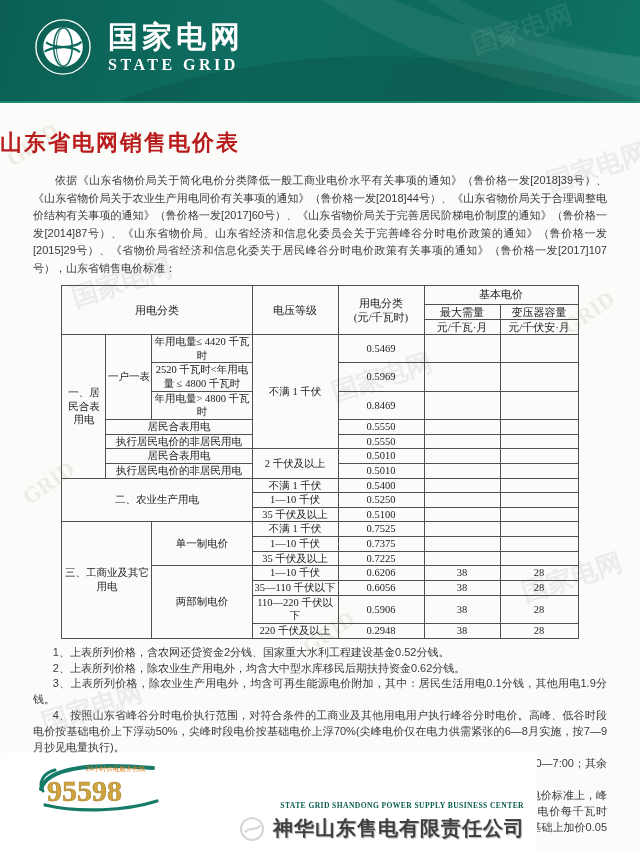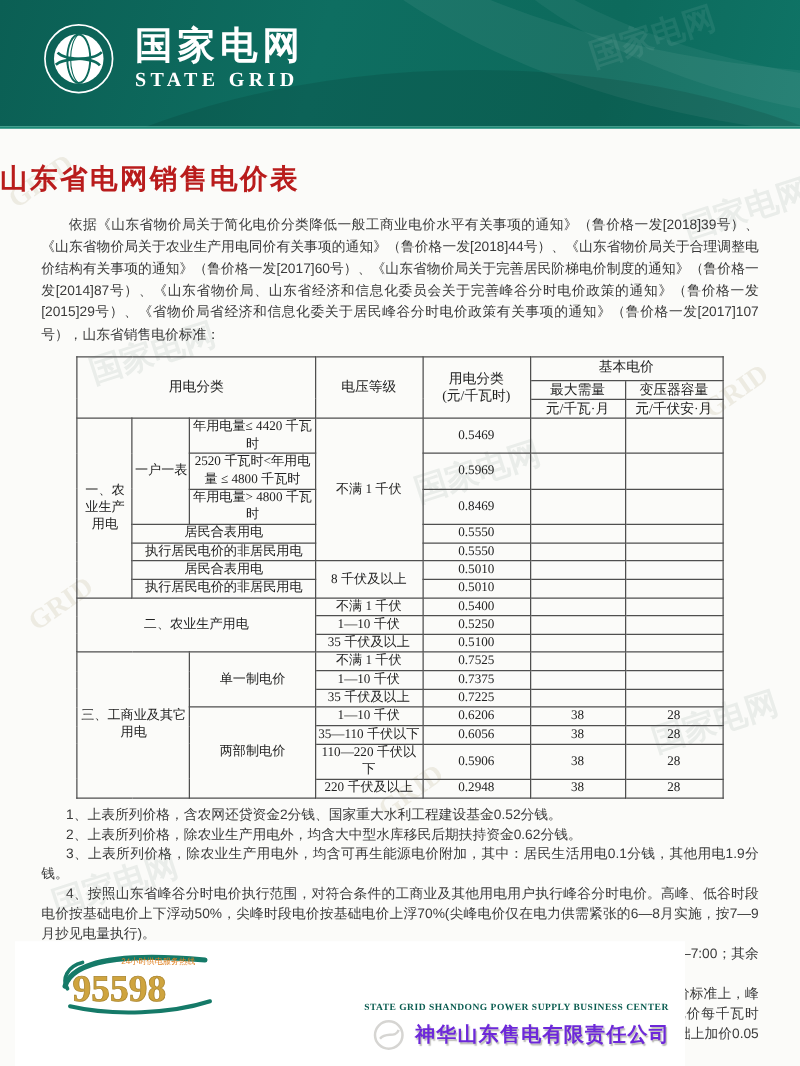--- a/index.html
+++ b/index.html
@@ -41,33 +41,33 @@
   }
   table.price td{border:1px solid #4f4f4f;padding:0 1px;text-align:center;vertical-align:middle;line-height:1.3;height:13.5px;}
   td.th{font-size:11px;}
   tr.hr1 td{height:18px;}
   td.unit{font-size:11px;}
   td.grp{line-height:1.5;}
   
   .notes{margin:6px 33px 0;font-size:11px;line-height:15.9px;color:#3a3a3a;text-align:justify;}
   .notes p{margin:0;text-indent:1.8em;}
   
-  .footer{position:absolute;left:12px;top:753px;width:536px;height:100px;background:#fff;z-index:1;}
+  .footer{position:absolute;left:1px;top:753px;width:536px;height:100px;background:#fff;z-index:1;}
   .hotline{position:absolute;left:30px;top:6px;width:135px;height:55px;}
   .banner{
     position:absolute;right:0;top:21px;width:292px;height:24px;background:#0d7163;
     clip-path:polygon(30px 0,100% 0,100% 100%,0 100%);
     display:flex;align-items:center;justify-content:flex-end;
     padding-right:14px;box-sizing:border-box;
   }
   .banner-cn{color:#ffffff;font-weight:bold;font-size:13.5px;letter-spacing:1.5px;}
   .banner-en{position:absolute;right:13px;top:48px;font-family:"Liberation Serif","DejaVu Serif",serif;font-size:7.6px;font-weight:bold;color:#0a5c50;letter-spacing:0.4px;}
   .company-mark{position:absolute;right:12px;top:62px;display:flex;align-items:center;}
   .mark-text{
-    font-size:16px;font-weight:bold;letter-spacing:1px;color:#6d28d9;
+    font-size:20px;font-weight:bold;letter-spacing:1px;color:#404040;
     text-shadow:1px 1px 1px #b9b8b4,-1px -1px 1px #ffffff;
   }
   .mark-logo{width:26px;height:26px;margin-right:8px;opacity:0.85;}
 </style>
 </head>
 <body>
 
 <div class="header">
   <div class="arc arc-a"></div>
   <div class="arc arc-b"></div>
@@ -127,21 +127,21 @@
       <tr>
         <td class="th">最大需量</td>
         <td class="th">变压器容量</td>
       </tr>
       <tr>
         <td class="unit">元/千瓦·月</td>
         <td class="unit">元/千伏安·月</td>
       </tr>
 
       <tr>
-        <td class="grp" rowspan="7">一、农业生产用电</td>
+        <td class="grp" rowspan="7">一、居民合表用电</td>
         <td rowspan="3">一户一表</td>
         <td>年用电量≤ 4420 千瓦时</td>
         <td rowspan="5">不满 1 千伏</td>
         <td>0.5469</td>
         <td></td>
         <td></td>
       </tr>
       <tr>
         <td>2520 千瓦时&lt;年用电量 ≤ 4800 千瓦时</td>
         <td>0.5969</td>
@@ -161,21 +161,21 @@
         <td></td>
       </tr>
       <tr>
         <td colspan="2">执行居民电价的非居民用电</td>
         <td>0.5550</td>
         <td></td>
         <td></td>
       </tr>
       <tr>
         <td colspan="2">居民合表用电</td>
-        <td rowspan="2">8 千伏及以上</td>
+        <td rowspan="2">2 千伏及以上</td>
         <td>0.5010</td>
         <td></td>
         <td></td>
       </tr>
       <tr>
         <td colspan="2">执行居民电价的非居民用电</td>
         <td>0.5010</td>
         <td></td>
         <td></td>
       </tr>

